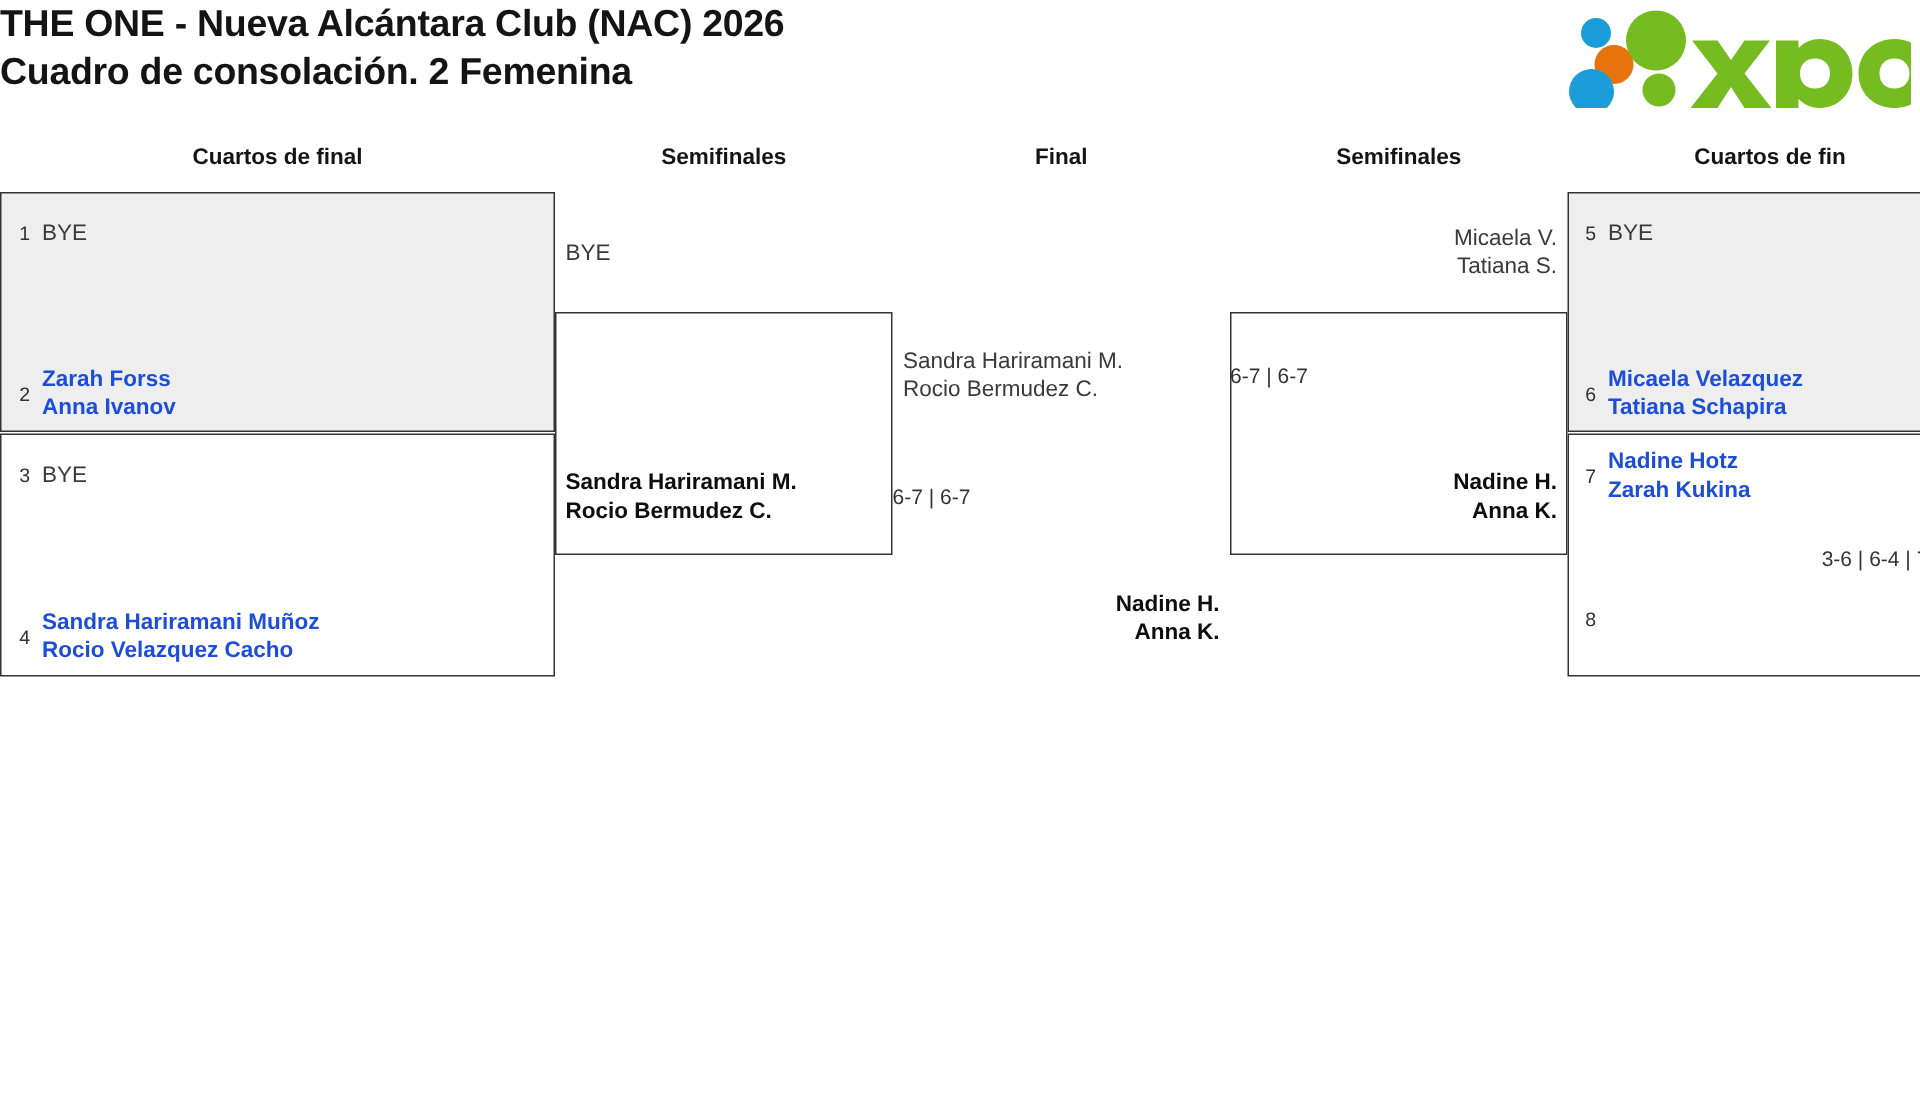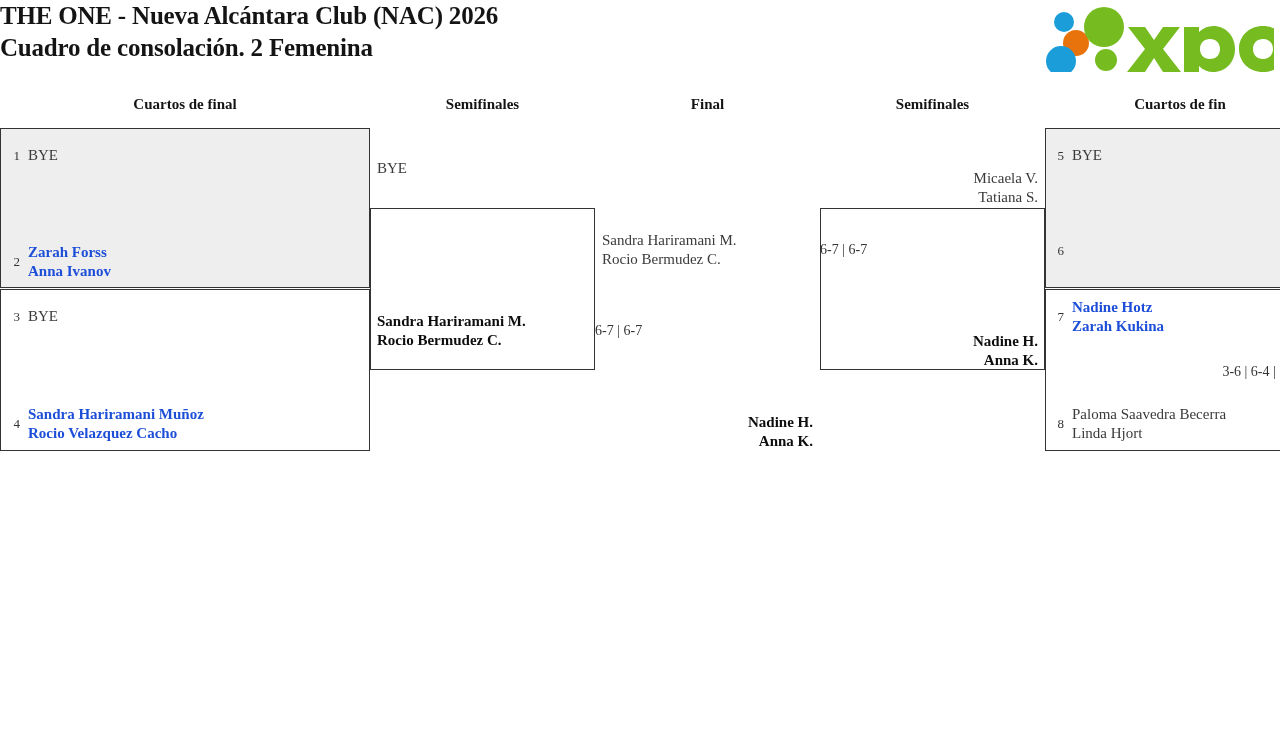--- a/index.html
+++ b/index.html
@@ -12,21 +12,20 @@
     height: 730px;
     overflow: hidden;
     font-family: "Liberation Sans", sans-serif;
     color: #1a1a1a;
   }
 
   #root {
     position: relative;
     width: 1280px;
     height: 730px;
-    font-family: Liberation Serif, serif;
   }
 
   
   .title-block {
     position: absolute;
     left: 0px;
     top: 0px;
     width: 900px;
   }
   .title-line {
@@ -94,21 +93,21 @@
 
   
   .nameblock {
     position: absolute;
     line-height: 19px;
     white-space: nowrap;
   }
   .nameblock span { display: block; font-size: 15px; }
   .nameblock.loser span { color: #3a3a3a; font-weight: 400; }
   .nameblock.winner span { color: #0d0d0d; font-weight: 700; }
-  .nameblock.right { text-align: right; margin-top: 20px; }
+  .nameblock.right { text-align: right; }
 
   
   .score {
     position: absolute;
     font-size: 14px;
     color: #333333;
     white-space: nowrap;
   }
   .score.center { }
   .score.right { text-align: right; }
@@ -214,32 +213,32 @@
 
   <div class="box grey" style="left:1045px;top:128px;width:260px;height:160px;"></div>
   <div class="entry bye" style="left:1052px;top:146px;">
     <span class="seed">5</span>
     <span class="names">
       <span>BYE</span>
     </span>
   </div>
   <div class="entry winner" style="left:1052px;top:243px;">
     <span class="seed">6</span>
+    <span class="names">
+      <span>Micaela Velazquez</span>
+      <span>Tatiana Schapira</span>
+    </span>
   </div>
 
   <div class="box" style="left:1045px;top:289px;width:260px;height:162px;"></div>
   <div class="entry winner" style="left:1052px;top:298px;">
     <span class="seed">7</span>
     <span class="names">
       <span>Nadine Hotz</span>
       <span>Zarah Kukina</span>
     </span>
   </div>
   <div class="score right" style="left:1045px;top:364px;width:253px;">3-6 | 6-4 | 7-6</div>
   <div class="entry loser" style="left:1052px;top:405px;">
     <span class="seed">8</span>
-    <span class="names">
-      <span>Paloma Saavedra Becerra</span>
-      <span>Linda Hjort</span>
-    </span>
   </div>
 
 </div>
 
 </body></html>

